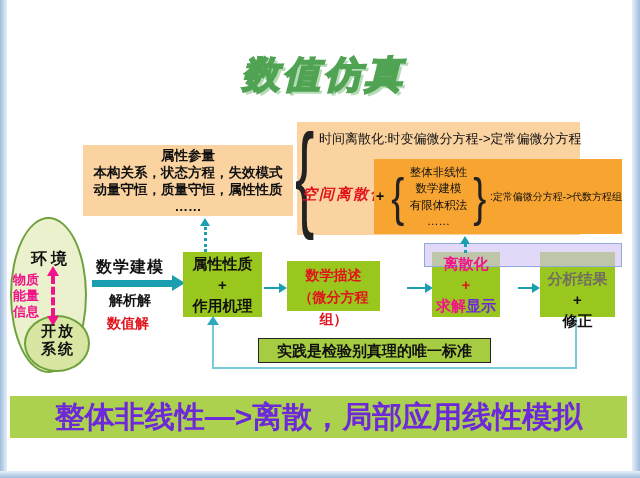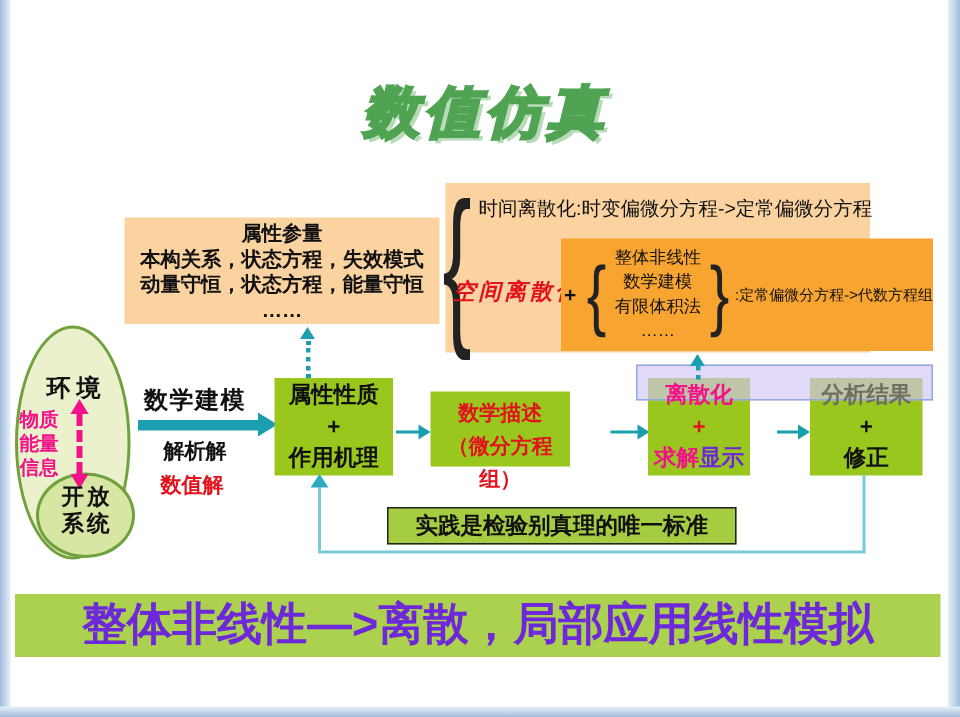--- a/index.html
+++ b/index.html
@@ -54,21 +54,21 @@
   .model-head{left:172px;top:275px;border-top:8px solid transparent;border-bottom:8px solid transparent;border-left:13px solid #1b9fb0;}
   .analytic{position:absolute;left:109px;top:292px;font-size:14px;font-weight:bold;}
   .numeric{position:absolute;left:107px;top:315px;font-size:14px;font-weight:bold;color:#e1131d;}
 
   
   .fbox{position:absolute;background:#9ac71d;text-align:center;font-weight:bold;box-sizing:border-box;}
   .fbox .lines{position:relative;z-index:4;}
   .box1{left:183px;top:252px;width:79px;height:65px;font-size:15px;line-height:21px;padding-top:1px;}
   .box2{left:287px;top:261px;width:93px;height:50px;font-size:14px;line-height:22px;padding-top:3px;color:#e1131d;}
   .box3{left:432px;top:252px;width:68px;height:65px;font-size:15px;line-height:21px;padding-top:1px;}
-  .box4{left:540px;top:252px;width:75px;height:65px;font-size:15px;line-height:21px;padding-top:1px;}
+  .box4{left:540px;top:252px;width:75px;height:65px;font-size:15px;line-height:21px;padding-top:16px;}
   .mag{color:#f2138a;} .red{color:#e1131d;} .gray{color:#716f60;} .blk{color:#6d28d9;}
 
   .band{position:absolute;left:424px;top:243px;width:198px;height:24px;background:rgba(211,196,244,.65);
         border:1px solid #8faadc;z-index:3;box-sizing:border-box;}
 
   
   .h-shaft{position:absolute;top:287px;height:2px;background:#1b9fb0;}
   .h1{left:264px;width:16px;} .h2{left:407px;width:19px;} .h3{left:518px;width:15px;}
   .h-head{border-top:5px solid transparent;border-bottom:5px solid transparent;border-left:8px solid #1b9fb0;top:283px;}
   .h1h{left:279px;} .h2h{left:425px;} .h3h{left:532px;}
@@ -100,21 +100,21 @@
 
   <div class="win-l"></div>
   <div class="win-r"></div>
   <div class="win-b"></div>
 
   <div class="title">数值仿真</div>
 
   <div class="attr-box">
     <div>属性参量</div>
     <div>本构关系，状态方程，失效模式</div>
-    <div>动量守恒，状态方程，能量守恒</div>
+    <div>动量守恒，质量守恒，属性性质</div>
     <div>……</div>
   </div>
 
   <div class="panel">
     <div class="panel-brace">{</div>
     <div class="time-line">时间离散化:时变偏微分方程-&gt;定常偏微分方程</div>
     <div class="space-label">空间离散化</div>
     <div class="space-plus">+</div>
     <div class="dark-box">
       <div class="m-brace">{</div>

